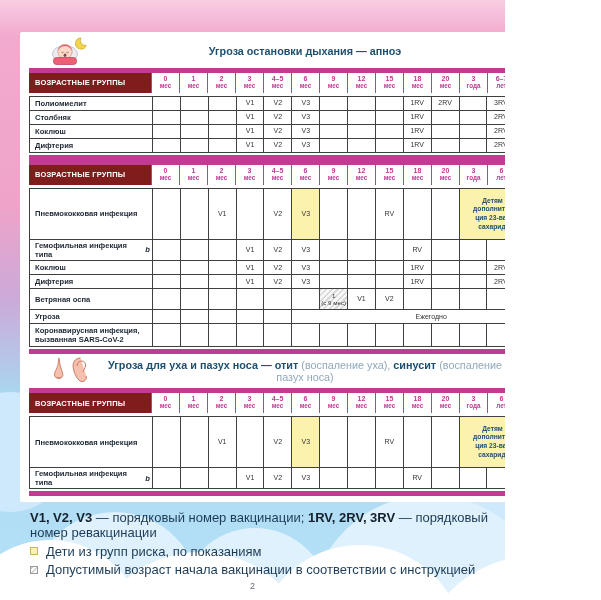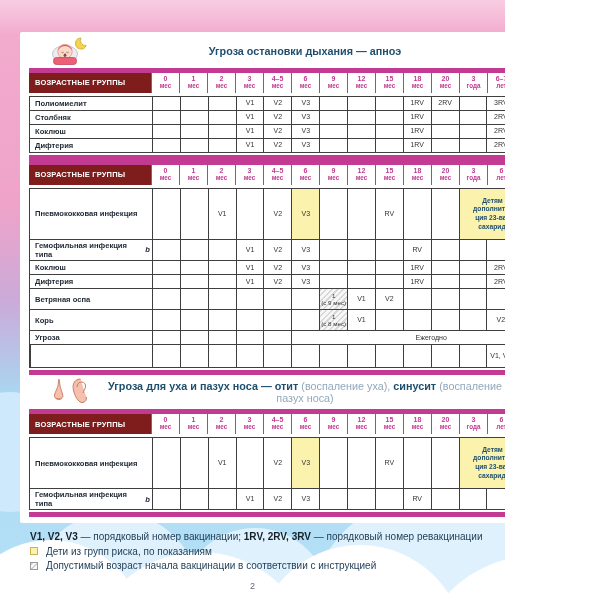--- a/index.html
+++ b/index.html
@@ -31,21 +31,21 @@
   .vt-row.h-mid2{min-height:22px;}
   .vt-rlabel{display:flex;align-items:center;padding:1px 2px 1px 5px;font-weight:bold;font-size:7.6px;color:#1d2733;white-space:pre-line;line-height:1.2;text-align:left;}
   .vt-rlabel i{font-style:italic;margin-left:1px;}
   .vt-cell{border-left:1px solid #3f3f3f;display:flex;align-items:center;justify-content:center;
     font-size:7px;color:#333;text-align:center;white-space:pre-line;line-height:1.15;padding:1px 0;}
   .vt-cell.yellow{background:#fbf2ae;}
   .vt-cell.note{background:#fbf2ae;color:#1d4f6e;font-weight:bold;font-size:6.7px;line-height:1.3;}
   .vt-cell.hatch{background:repeating-linear-gradient(135deg,#d8d8d8 0 1.5px,#f7f7f7 1.5px 4px);font-size:6.2px;color:#333;}
   .vt-bar{height:5px;background:#c23a92;margin-top:2px;}
   
-  .legend{position:relative;z-index:2;margin:8px 0 0 30px;font-size:10px;color:#1d3b55;}
+  .legend{position:relative;z-index:2;margin:8px 0 0 30px;font-size:13px;color:#1d3b55;}
   .lg-line1 .tp-b{color:#14202c;}
   .lg-line1 .tp-r{color:#1d3b55;}
   .lg-item{display:flex;align-items:center;gap:8px;margin-top:3.5px;}
   .sw{width:8px;height:8px;box-sizing:border-box;flex:0 0 auto;}
   .sw-yellow{background:#fbf2ae;border:1px solid #c6b45a;}
   .sw-hatch{background:repeating-linear-gradient(135deg,#cfcfcf 0 1.5px,#fafafa 1.5px 4px);border:1px solid #9a9a9a;}
   .page-number{position:absolute;z-index:2;left:0;right:0;bottom:9px;text-align:center;font-size:9px;color:#667;}
 </style>
 </head>
 <body>
@@ -371,49 +371,32 @@
 (с 9 мес)</div>
               <div class="vt-cell">V1</div>
               <div class="vt-cell">V2</div>
               <div class="vt-cell"></div>
               <div class="vt-cell"></div>
               <div class="vt-cell"></div>
               <div class="vt-cell"></div>
               <div class="vt-cell"></div>
               <div class="vt-cell"></div>
             </div>
-            <div class="vt-row h-mid">
-              <div class="vt-rlabel">Корь</div>
-              <div class="vt-cell"></div>
-              <div class="vt-cell"></div>
-              <div class="vt-cell"></div>
-              <div class="vt-cell"></div>
-              <div class="vt-cell"></div>
-              <div class="vt-cell"></div>
-              <div class="vt-cell hatch">1
-(с 8 мес)</div>
-              <div class="vt-cell">V1</div>
-              <div class="vt-cell"></div>
-              <div class="vt-cell"></div>
-              <div class="vt-cell"></div>
-              <div class="vt-cell"></div>
-              <div class="vt-cell">V2</div>
-              <div class="vt-cell"></div>
-              <div class="vt-cell"></div>
-            </div>
             <div class="vt-row">
               <div class="vt-rlabel">Угроза</div>
               <div class="vt-cell"></div>
               <div class="vt-cell"></div>
               <div class="vt-cell"></div>
               <div class="vt-cell"></div>
               <div class="vt-cell"></div>
               <div class="vt-cell" style="grid-column: span 10;">Ежегодно</div>
             </div>
             <div class="vt-row h-mid2">
+              <div class="vt-rlabel">Коронавирусная инфекция,
+вызванная SARS-CoV-2</div>
               <div class="vt-cell"></div>
               <div class="vt-cell"></div>
               <div class="vt-cell"></div>
               <div class="vt-cell"></div>
               <div class="vt-cell"></div>
               <div class="vt-cell"></div>
               <div class="vt-cell"></div>
               <div class="vt-cell"></div>
               <div class="vt-cell"></div>
               <div class="vt-cell"></div>

